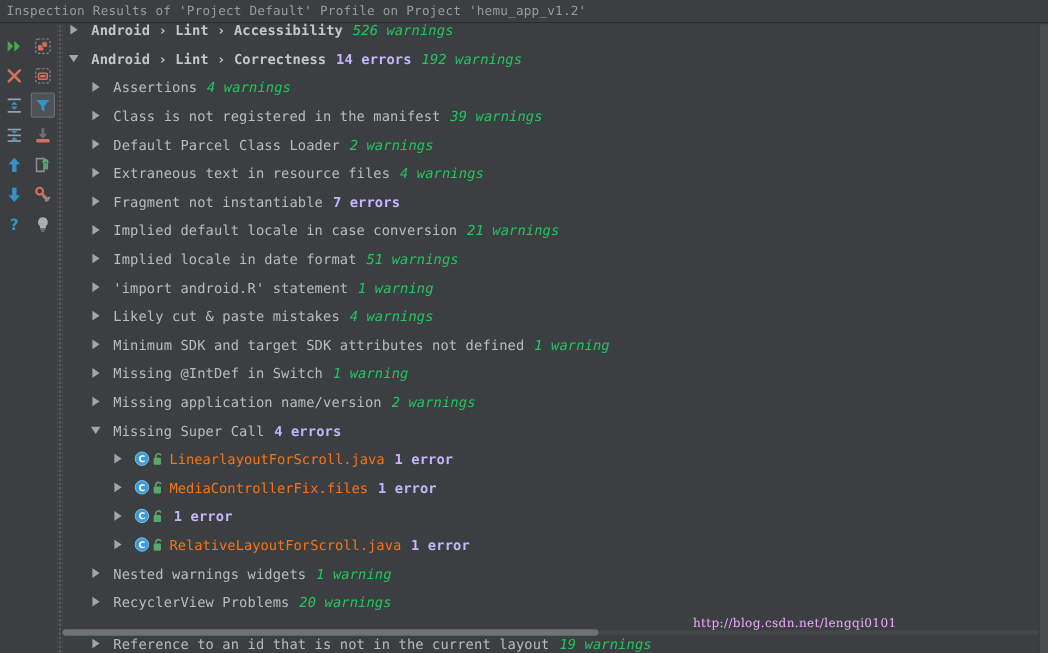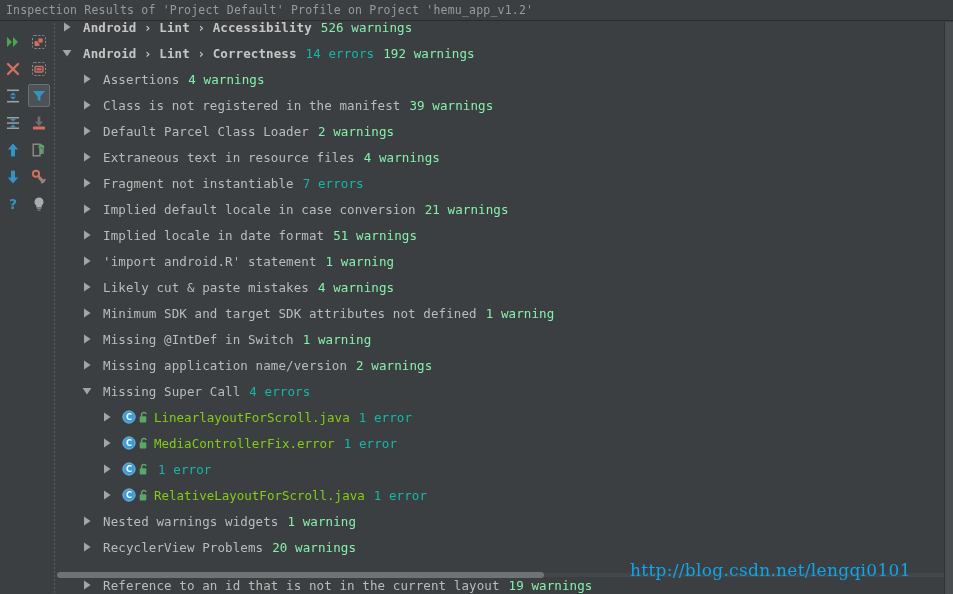--- a/index.html
+++ b/index.html
@@ -136,37 +136,37 @@
     color: #bbbbbb;
     margin-left: 8px;
     letter-spacing: 0.1px;
   }
   .label.bold { font-weight: bold; color: #c6c6c6; }
   .count {
     margin-left: 9px;
     color: #7e8183;
     letter-spacing: 0.1px;
   }
-  .count.err { color: #14b8a6; }
-  .count.warn { color: #86efac; }
+  .count.err { color: #c4b5fd; font-weight: bold; }
+  .count.warn { color: #22c55e; font-style: italic; }
 
   .cls-icon {
     width: 16px; height: 16px;
     margin-left: 6px;
     flex: 0 0 16px;
     display: flex; align-items: center; justify-content: center;
   }
   .lock-icon {
     width: 11px; height: 16px;
     margin-left: 1px;
     flex: 0 0 11px;
     display: flex; align-items: center; justify-content: center;
   }
   .filelabel {
-    color: #84cc16;
+    color: #f97316;
     margin-left: 5px;
     text-align: center;
   }
 
   
   .hscroll {
     position: absolute;
     left: 57px;
     top: 571px;
     width: 887px;
@@ -195,22 +195,22 @@
     overflow: hidden;
   }
   .clipped-row .row { height: 22px; margin-top: -4px; }
 
   
   .watermark {
     position: absolute;
     left: 630px;
     top: 560px;
     font-family: "DejaVu Serif", "Liberation Serif", serif;
-    font-size: 17px;
-    color: #0ea5e9;
+    font-size: 11px;
+    color: #f0abfc;
     letter-spacing: 0.3px;
     pointer-events: none;
   }
 </style>
 </head>
 <body>
 
 <div id="app">
 
   <div class="titlebar">
@@ -527,21 +527,21 @@
             <circle cx="8" cy="8" r="7" fill="#3b9cd9" stroke="#7fc4e8" stroke-width="1"></circle>
             <text x="8" y="11.6" font-family="DejaVu Sans, sans-serif" font-size="9.5" font-weight="bold" fill="#ffffff" text-anchor="middle">C</text>
           </svg>
         </span>
         <span class="lock-icon">
           <svg width="10" height="13" viewBox="0 0 10 13">
             <path d="M2.6 5.4 L2.6 3.6 a2.4 2.4 0 0 1 4.6 -0.6" fill="none" stroke="#59a869" stroke-width="1.5"></path>
             <rect x="0.7" y="5.2" width="6.6" height="6.4" rx="1" fill="#59a869"></rect>
           </svg>
         </span>
-        <span class="filelabel">MediaControllerFix.error</span>
+        <span class="filelabel">MediaControllerFix.files</span>
         <span class="count err">1 error</span>
       </div>
       <div class="row indent2">
         <span class="twisty">
           <svg width="9" height="10" viewBox="0 0 9 10">
             <path d="M1 0.6 L7.6 5 L1 9.4 Z" fill="#a1a5a7"></path>
           </svg>
         </span>
         <span class="cls-icon">
           <svg width="14" height="14" viewBox="0 0 16 16">

